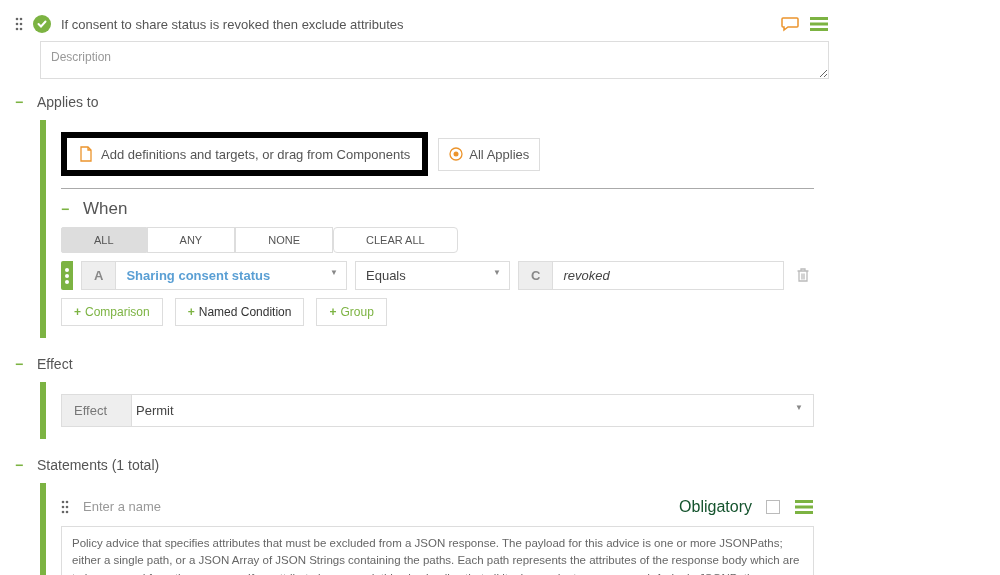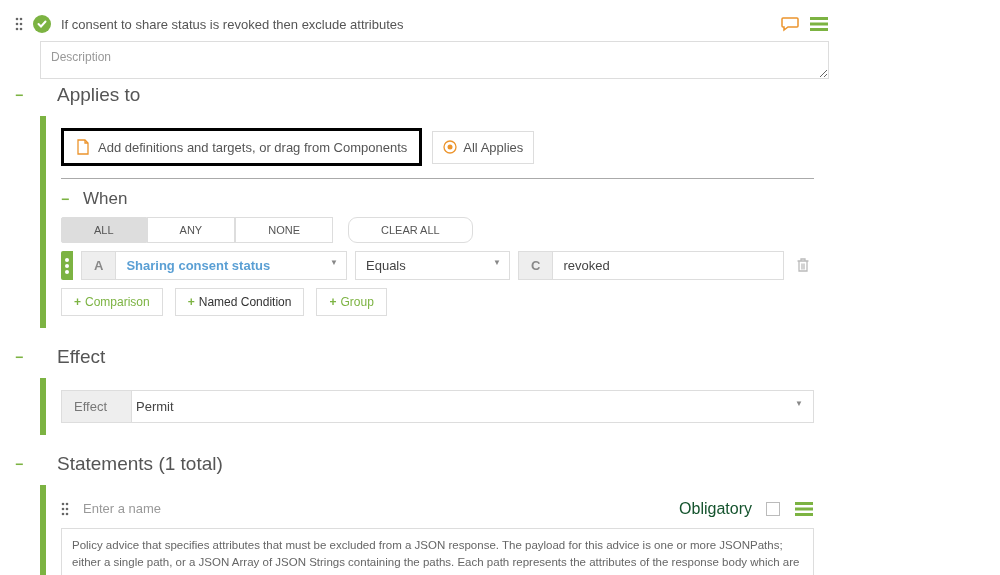--- a/index.html
+++ b/index.html
@@ -6,55 +6,55 @@
 body { background: #fff; font-size: 13px; color: #444; }
 .container { width: 844px; height: 575px; padding: 15px 15px 0 15px; overflow: hidden; }
 
 .rule-header { display: flex; align-items: center; gap: 10px; margin-bottom: 8px; }
 .drag-dots { cursor: move; color: #666; }
 .check-icon { width: 18px; height: 18px; background: #7cb342; border-radius: 50%; display: flex; align-items: center; justify-content: center; color: #fff; font-size: 12px; font-weight: bold; }
 .rule-title { flex: 1; font-size: 13px; color: #555; }
 .comment-icon { color: #ec942c; cursor: pointer; }
 .menu-icon { color: #7cb342; cursor: pointer; font-size: 22px; line-height: 16px; }
 
-.description-box { width: calc(100% - 25px); margin-left: 25px; border: 1px solid #ddd; padding: 8px 10px; color: #999; font-size: 12px; min-height: 38px; resize: both; overflow: auto; margin-bottom: 5px; }
+.description-box { width: calc(100% - 25px); margin-left: 25px; border: 1px solid #ddd; padding: 8px 10px; color: #999; font-size: 12px; min-height: 38px; resize: both; overflow: auto; margin-bottom: 15px; }
 
 .section-header { display: flex; align-items: center; gap: 10px; margin-bottom: 10px; cursor: pointer; }
 .collapse-toggle { color: #7cb342; font-weight: bold; font-size: 14px; width: 12px; }
-.section-title { font-size: 19px; color: #555; margin-left: 20px; }
+.section-title { font-size: 14px; color: #555; }
 
 .section-body { border-left: 6px solid #7cb342; padding: 12px 15px; margin-left: 25px; margin-bottom: 18px; background: #fff; }
 
 .add-defs-row { display: flex; gap: 10px; align-items: center; border-bottom: 1px solid #aaa; padding-bottom: 12px; margin-bottom: 10px; }
-.add-defs-btn { border: 3px solid #000000; padding: 8px 12px; display: flex; align-items: center; gap: 8px; cursor: pointer; font-size: 13px; color: #555; }
+.add-defs-btn { border: 6px solid #000000; padding: 8px 12px; display: flex; align-items: center; gap: 8px; cursor: pointer; font-size: 13px; color: #555; }
 .doc-icon { color: #ec942c; }
 .all-requests-btn { border: 1px solid #ddd; padding: 8px 10px; display: flex; align-items: center; gap: 6px; cursor: pointer; font-size: 13px; color: #555; }
 .target-icon { color: #ec942c; }
 
 .when-row { display: flex; align-items: center; gap: 10px; margin-bottom: 8px; }
 .when-label { font-size: 17px; color: #555; }
 
 .logic-row { display: flex; gap: 0; margin-bottom: 8px; }
 .logic-btn { border: 1px solid #ddd; padding: 6px 32px; font-size: 11px; cursor: pointer; background: #fff; color: #555; }
 .logic-btn.active { background: #ddd; }
 .logic-btn:first-child { border-radius: 2px 0 0 2px; }
-.logic-btn.last { margin-left: 15px; border-radius: 9px; text-align: right; }
+.logic-btn.last { border-radius: 4px; text-align: right; }
 
 .condition-row { display: flex; gap: 8px; align-items: stretch; margin-bottom: 8px; }
 .drag-handle { width: 12px; background: #7cb342; cursor: move; border-radius: 2px 0 0 2px; display: flex; flex-direction: column; justify-content: center; align-items: center; gap: 2px; }
 .drag-handle span { width: 4px; height: 4px; background: #fff; border-radius: 50%; display: block; }
 .attr-box { display: flex; flex: 1; border: 1px solid #ddd; }
 .attr-tag { background: #eee; padding: 6px 12px; color: #888; font-weight: bold; border-right: 1px solid #ddd; }
 .attr-name { padding: 6px 10px; color: #5a9fd4; flex: 1; cursor: pointer; font-weight: bold; }
 .attr-caret { padding: 6px 8px; color: #888; cursor: pointer; font-size: 8px; }
 .op-box { display: flex; border: 1px solid #ddd; width: 155px; }
 .op-name { padding: 6px 10px; flex: 1; }
 .val-box { display: flex; flex: 1; border: 1px solid #ddd; }
 .val-tag { background: #eee; padding: 6px 12px; color: #888; font-weight: bold; border-right: 1px solid #ddd; }
-.val-text { padding: 6px 10px; flex: 1; }
+.val-text { padding: 6px 10px; flex: 1; font-style: italic; }
 .delete-icon { padding: 6px 4px; color: #bbb; cursor: pointer; }
 
 .add-buttons-row { display: flex; gap: 12px; }
 .add-btn { border: 1px solid #ddd; padding: 6px 12px; font-size: 12px; cursor: pointer; display: flex; align-items: center; gap: 4px; }
 .add-btn .plus { color: #7cb342; font-weight: bold; }
 .add-btn.green { color: #7cb342; }
 .add-btn.black { color: #333; }
 
 .effect-row { display: flex; border: 1px solid #ddd; }
 .effect-label { background: #eee; padding: 8px 12px; width: 70px; color: #777; border-right: 1px solid #ddd; }

